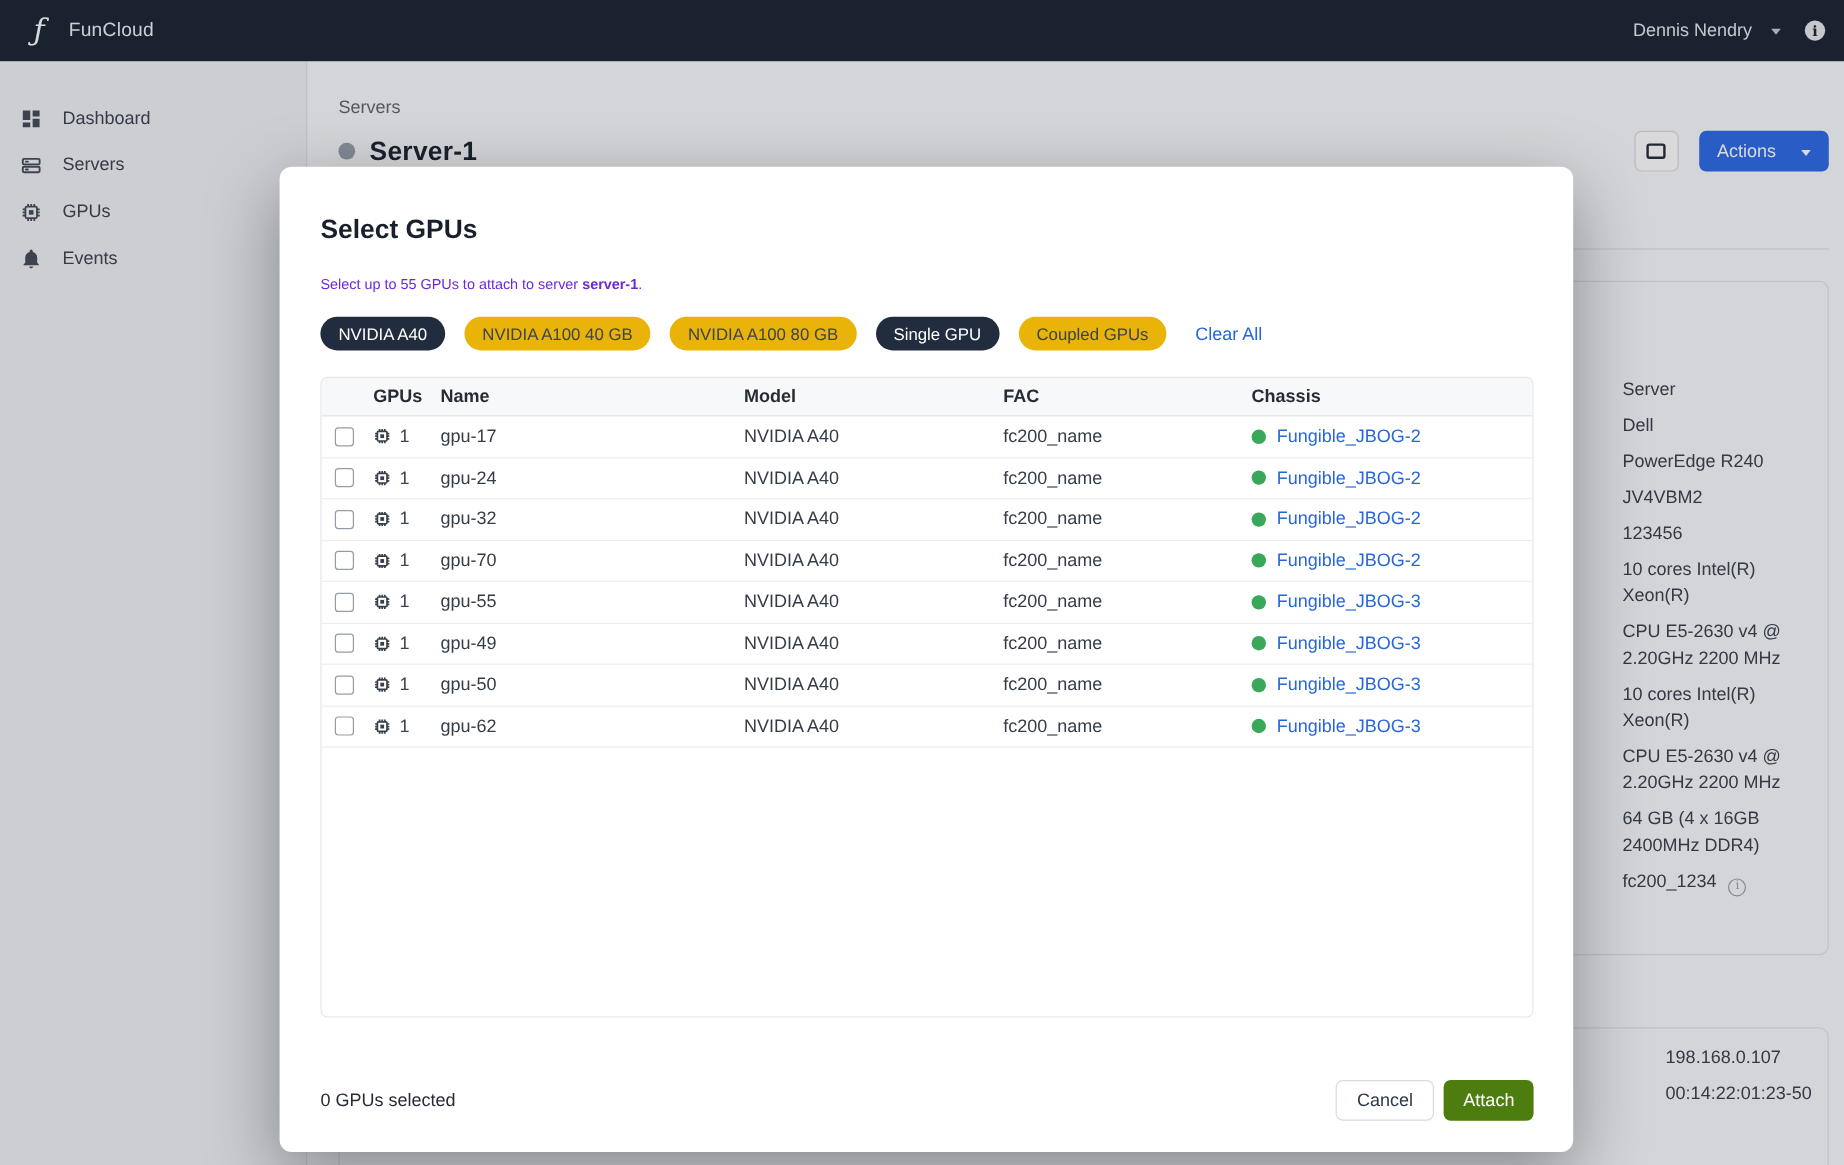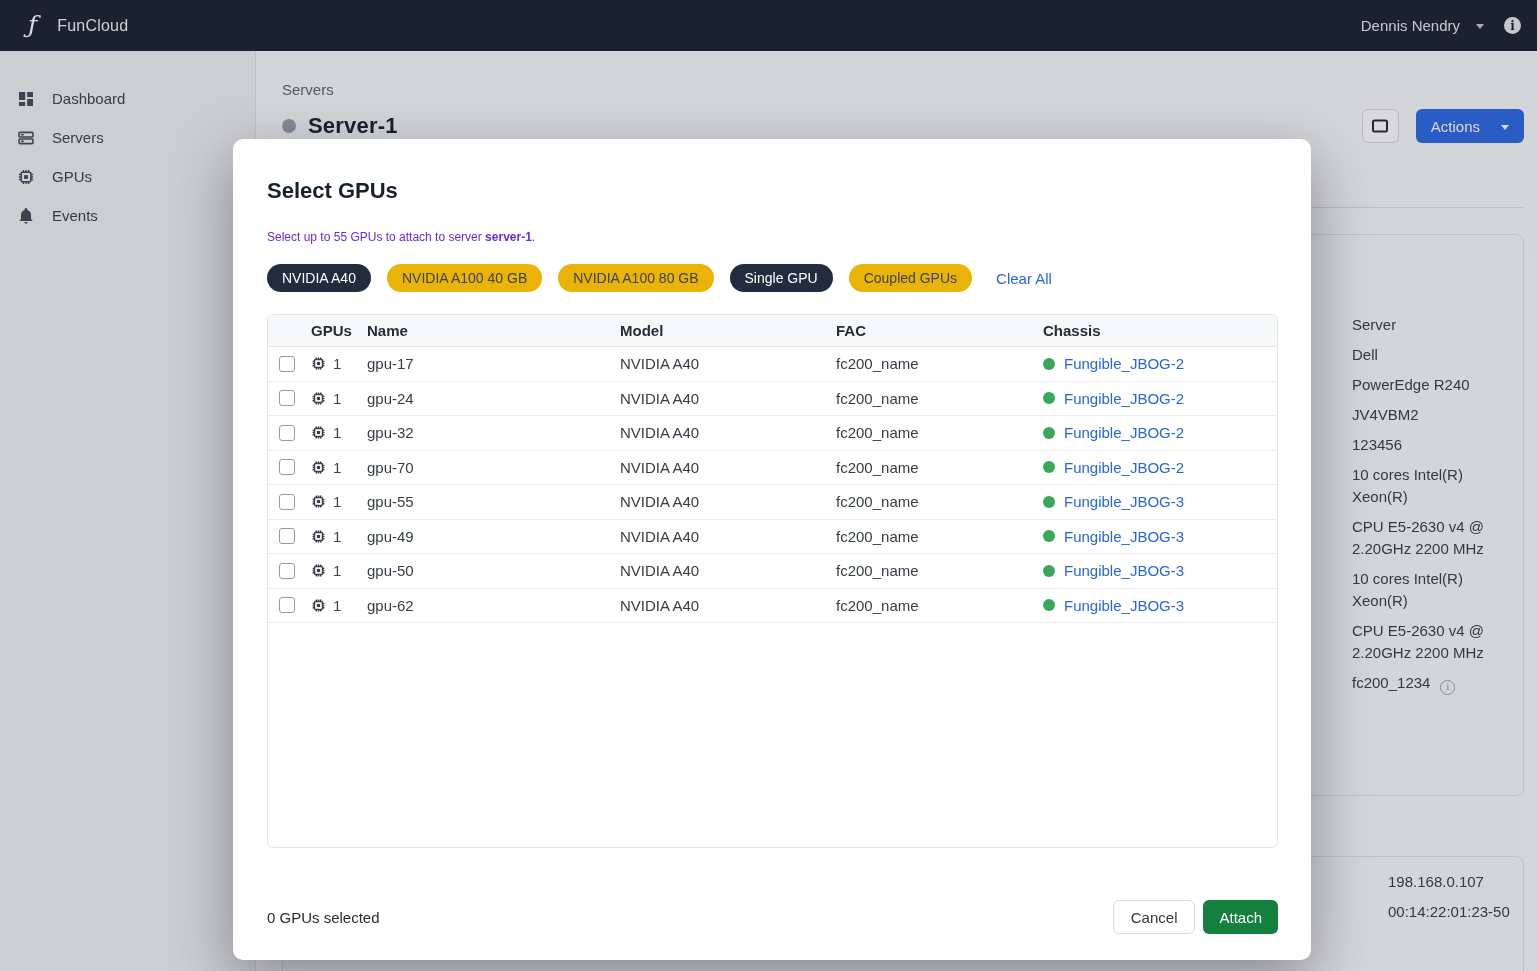--- a/index.html
+++ b/index.html
@@ -99,21 +99,21 @@
   .chassis-link { color: #2767d9; cursor: pointer; }
 
   .modal-footer { position: absolute; left: 34px; right: 33px; bottom: 26px; display: flex; align-items: center; }
   .selected-text { font-size: 15px; color: #262c36; }
   .footer-btns { margin-left: auto; display: flex; gap: 8px; }
   .btn-cancel {
     height: 34px; padding: 0 17px; background: #fff; border: 1px solid #d8dbdf; border-radius: 6px;
     font-size: 15px; font-family: inherit; color: #303845; cursor: pointer;
   }
   .btn-attach {
-    height: 34px; padding: 0 16px; background: #15803d; border: none; border-radius: 6px;
+    height: 34px; padding: 0 16px; background: #4d7c0f; border: none; border-radius: 6px;
     font-size: 15px; font-family: inherit; color: #fff; cursor: pointer;
   }
 </style>
 </head>
 <body>
 
 <header class="topbar">
   <span class="logo-glyph">ƒ</span>
   <span class="brand">FunCloud</span>
   <div class="topbar-right">
@@ -190,20 +190,21 @@
       <div class="rp-values" id="card1-values">
           <div class="rp-item"><span>Server</span></div>
           <div class="rp-item"><span>Dell</span></div>
           <div class="rp-item"><span>PowerEdge R240</span></div>
           <div class="rp-item"><span>JV4VBM2</span></div>
           <div class="rp-item"><span>123456</span></div>
           <div class="rp-item"><span>10 cores Intel(R) Xeon(R)</span></div>
           <div class="rp-item"><span>CPU E5-2630 v4 @ 2.20GHz 2200 MHz</span></div>
           <div class="rp-item"><span>10 cores Intel(R) Xeon(R)</span></div>
           <div class="rp-item"><span>CPU E5-2630 v4 @ 2.20GHz 2200 MHz</span></div>
+          <div class="rp-item"><span>64 GB (4 x 16GB 2400MHz DDR4)</span></div>
           <div class="rp-item"><span>fc200_1234</span><span class="rp-info-icon">i</span></div>
         </div>
     </section>
     <section class="card card-network">
       <div class="rp-values" id="card2-values">
           <div class="rp-item"><span>198.168.0.107</span></div>
           <div class="rp-item"><span>00:14:22:01:23-50</span></div>
         </div>
     </section>
   </main>

